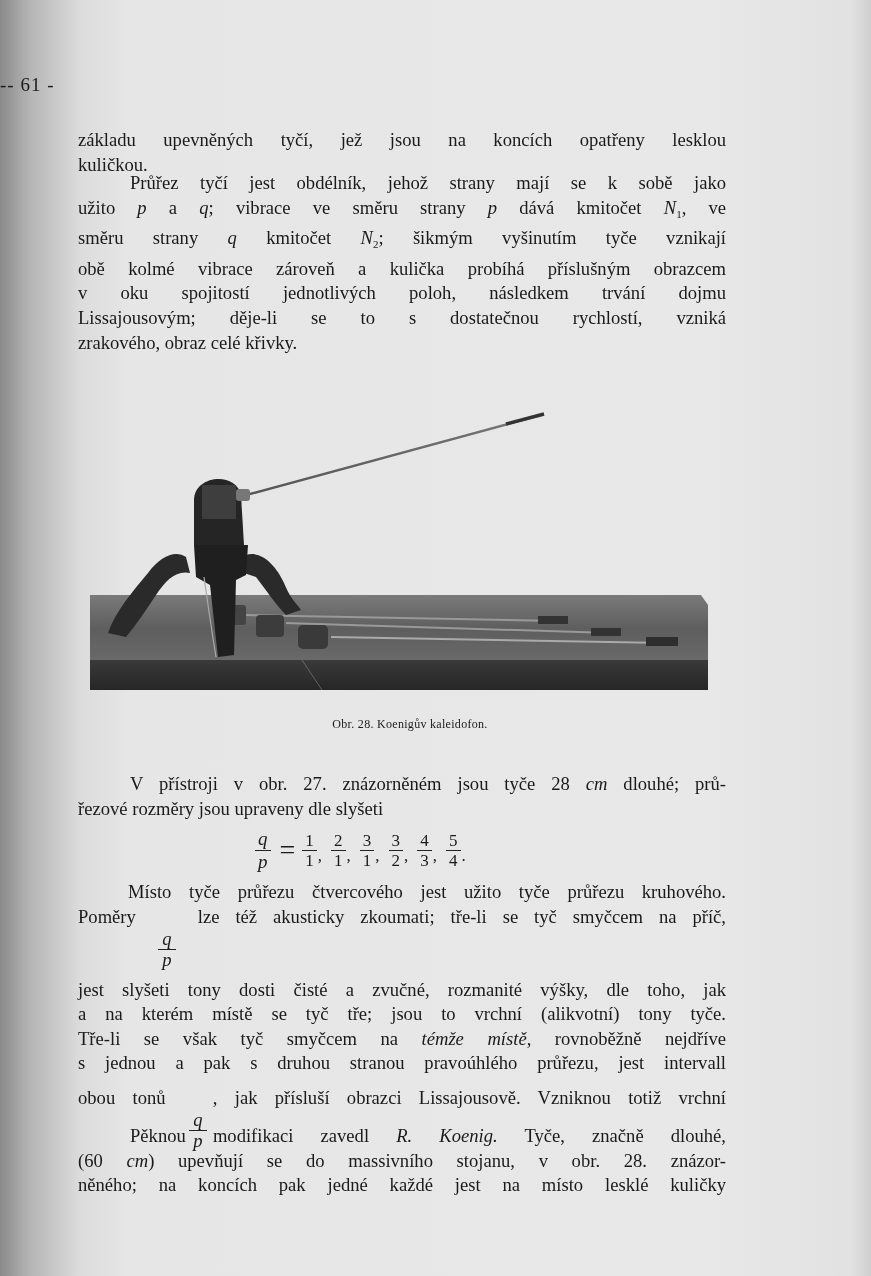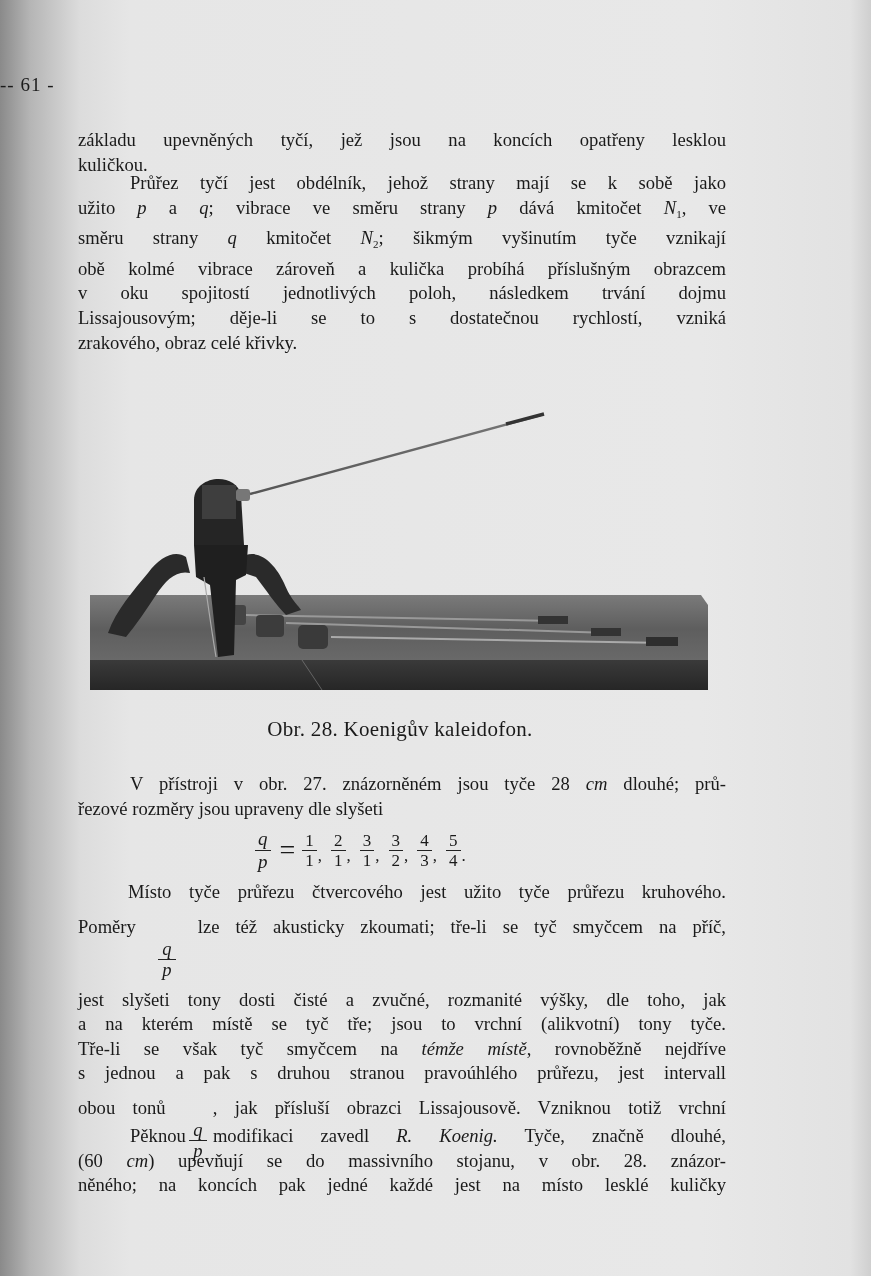--- a/index.html
+++ b/index.html
@@ -26,21 +26,21 @@
   .line { display: block; text-align: justify; text-align-last: justify; white-space: nowrap; }
   .line.last { text-align-last: left; }
   .it { font-style: italic; }
   sub { font-size: 11px; vertical-align: -4px; }
 
   .figure {
     position: absolute; left: 86px; top: 405px; width: 625px; height: 292px;
   }
   .caption {
     position: absolute; top: 717px; left: 0; width: 800px; text-align: center;
-    font-size: 21px; letter-spacing: 0.3px;
+    font-size: 12px; letter-spacing: 0.3px; padding-left: 10px;
   }
 
   .formula {
     position: absolute; top: 820px; left: 250px; height: 60px;
     display: flex; align-items: center; font-size: 17px;
   }
   .frac {
     display: inline-flex; flex-direction: column; align-items: center;
     margin: 0 5px; line-height: 19px;
   }
@@ -175,21 +175,21 @@
     <span class="frac">
         <span class="num">5</span>
         <span class="bar"></span>
         <span class="den">4</span>
       </span>
       <span class="sep">.</span>
   </div>
 
   <div class="text-block" style="top:880px;">
     <span class="line" style="padding-left:50px;box-sizing:border-box;">Místo tyče průřezu čtvercového jest užito tyče průřezu kruhového.</span>
-    <span class="line" style="margin-top:10px;"><span>Poměry</span> <span class="inline-frac">
+    <span class="line" style=""><span>Poměry</span> <span class="inline-frac">
           <span>q</span>
           <span class="bar"></span>
           <span>p</span>
         </span> <span>lze též akusticky zkoumati; tře-li se tyč smyčcem na příč,</span></span>
     <span class="line" style="margin-top:8px;">jest slyšeti tony dosti čisté a zvučné, rozmanité výšky, dle toho, jak</span>
     <span class="line">a na kterém místě se tyč tře; jsou to vrchní (alikvotní) tony tyče.</span>
     <span class="line"><span>Tře-li se však tyč smyčcem na </span><span class="it">témže místě</span><span>, rovnoběžně nejdříve</span></span>
     <span class="line">s jednou a pak s druhou stranou pravoúhlého průřezu, jest intervall</span>
     <span class="line" style="margin-top:10px;"><span>obou tonů</span> <span class="inline-frac">
           <span>q</span>

